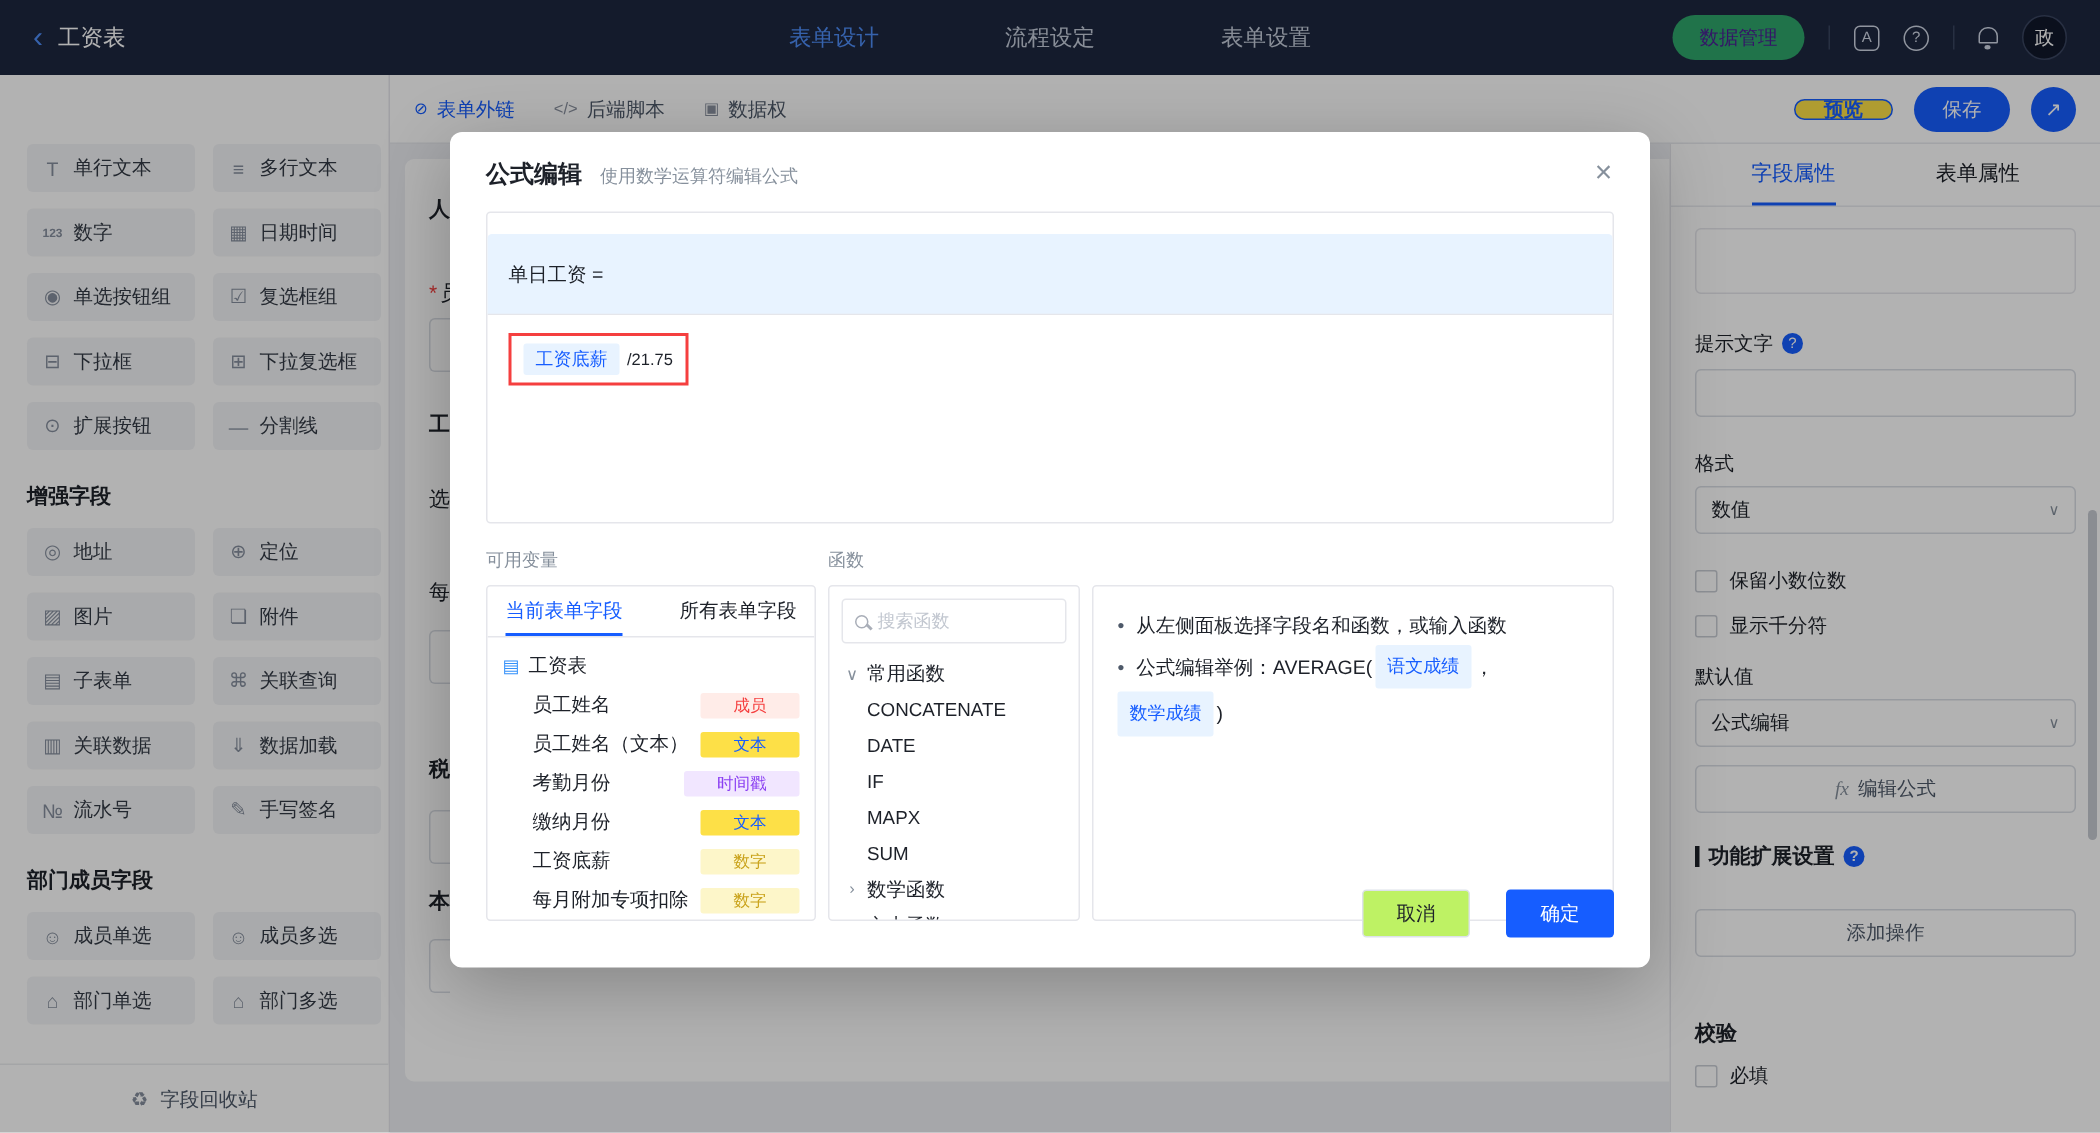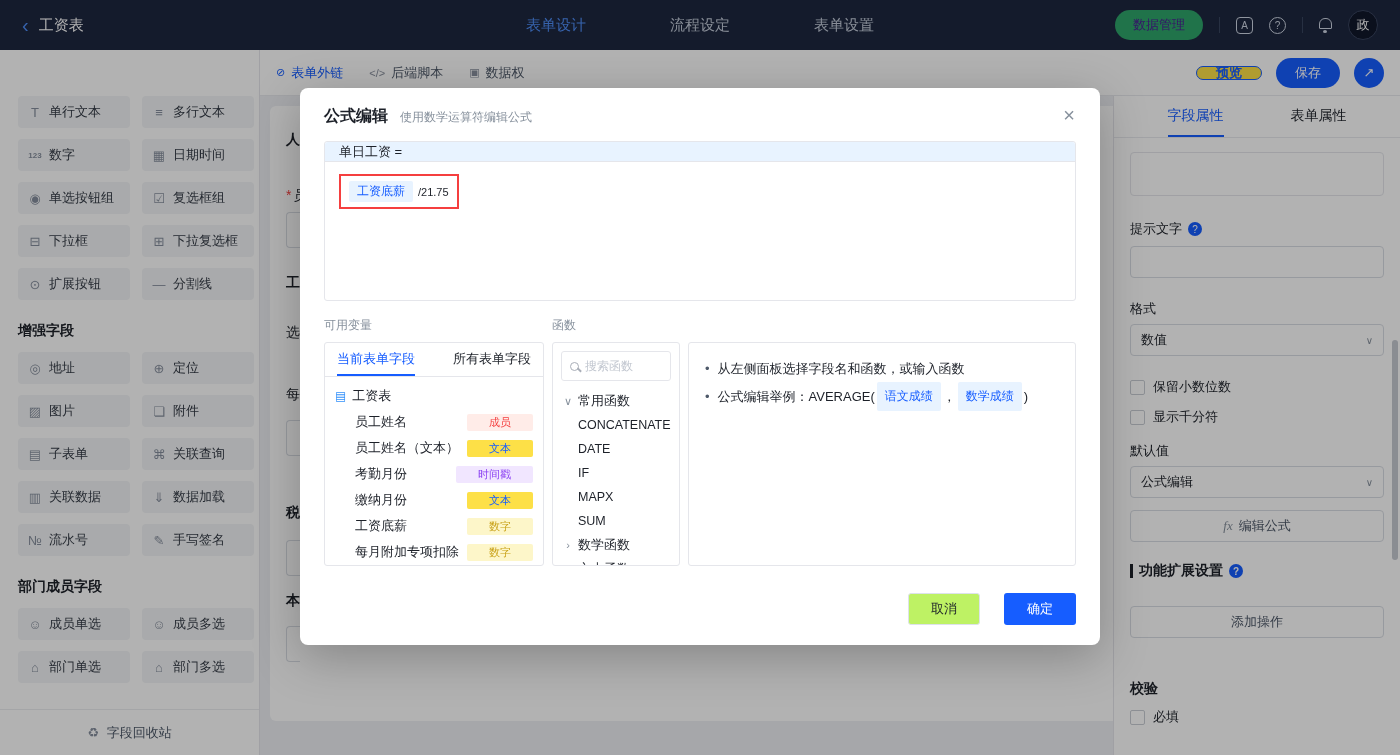--- a/index.html
+++ b/index.html
@@ -79,21 +79,21 @@
   .scroll-thumb {position:absolute;right:2px;top:244px;width:6px;height:220px;border-radius:3px;background:#c6cad1;}
 
   
   .overlay {position:absolute;inset:0;background:rgba(0,0,0,0.3);z-index:50;}
   .modal {position:absolute;left:300px;top:88px;width:800px;height:557px;background:#fff;border-radius:8px;z-index:100;box-shadow:0 12px 48px rgba(0,0,0,0.25);}
   .m-head {display:flex;align-items:baseline;gap:12px;padding:18px 24px 0;}
   .m-title {font-size:16px;font-weight:bold;}
   .m-sub {font-size:12px;color:#86909c;}
   .m-close {position:absolute;right:18px;top:14px;font-size:20px;color:#86909c;width:26px;height:26px;display:flex;align-items:center;justify-content:center;cursor:pointer;}
   .fxbox {margin:14px 24px 0;border:1px solid #e5e6eb;border-radius:3px;}
-  .fxbox-h {height:20px;background:#e8f3ff;display:flex;align-items:center;padding:0 14px;font-size:13px;border-bottom:1px solid #e5e6eb;border-radius:3px 3px 0 0;}
+  .fxbox-h {height:54px;background:#e8f3ff;display:flex;align-items:center;padding:0 14px;font-size:13px;border-bottom:1px solid #e5e6eb;border-radius:3px 3px 0 0;margin-top:14px;}
   .fxbox-b {height:138px;padding:12px 14px;cursor:text;}
   .redbox {display:inline-flex;align-items:center;gap:5px;border:2px solid #f53f3f;padding:5px 8px;}
   .chip-tok {background:#e8f3ff;color:#165dff;font-size:12px;padding:2px 8px;border-radius:2px;}
   .fx-expr {font-size:11px;}
   .plabels {display:flex;margin:16px 24px 8px;font-size:12px;color:#86909c;}
   .plabels .l1 {width:228px;}
   .panels {display:flex;gap:8px;margin:0 24px;height:224px;}
   .vars {width:220px;flex:none;border:1px solid #e5e6eb;border-radius:3px;overflow:hidden;}
   .vtabs {display:flex;justify-content:space-between;padding:0 12px;height:34px;border-bottom:1px solid #e5e6eb;font-size:13px;}
   .vtab {display:flex;align-items:center;height:100%;border-bottom:2px solid transparent;color:#1d2129;cursor:pointer;}
@@ -101,21 +101,21 @@
   .vtree {padding:6px 10px;font-size:13px;}
   .vroot {display:flex;align-items:center;gap:6px;height:26px;}
   .vdoc {color:#3491fa;font-size:12px;}
   .vrow {display:flex;align-items:center;justify-content:space-between;height:26px;padding-left:20px;cursor:pointer;}
   .vname {white-space:nowrap;overflow:hidden;text-overflow:ellipsis;}
   .tag {font-size:11px;padding:1px 22px;border-radius:2px;flex:none;margin-left:6px;}
   .tag-member {background:#ffece8;color:#f53f3f;}
   .tag-text {background:#fde047;color:#165dff;}
   .tag-time {background:#f1e6ff;color:#8a3ff2;}
   .tag-number {background:#fdf6c9;color:#c9a21a;}
-  .funcs {width:128px;flex:none;border:1px solid #e5e6eb;border-radius:3px;overflow:hidden;}
+  .funcs {width:168px;flex:none;border:1px solid #e5e6eb;border-radius:3px;overflow:hidden;}
   .fsearch {margin:8px;height:30px;border:1px solid #e5e6eb;border-radius:3px;display:flex;align-items:center;padding:0 8px;gap:6px;}
   .mag {width:9px;height:9px;border:1.5px solid #a9aeb8;border-radius:50%;position:relative;flex:none;}
   .mag::after {content:"";position:absolute;width:5px;height:1.5px;background:#a9aeb8;transform:rotate(45deg);right:-4px;bottom:-1px;}
   .fsearch input {border:none;outline:none;width:100%;font-size:12px;color:#1d2129;background:transparent;font-family:inherit;}
   .fsearch input::placeholder {color:#c2c7d0;}
   .ftree {padding:0 10px;font-size:13px;overflow:hidden;}
   .fgroup {display:flex;align-items:center;gap:5px;height:24px;cursor:pointer;}
   .fgc {color:#86909c;font-size:11px;width:10px;text-align:center;}
   .fitem {height:24px;line-height:24px;padding-left:15px;font-size:12.5px;cursor:pointer;}
   .helpp {flex:1;border:1px solid #e5e6eb;border-radius:3px;padding:12px 16px;font-size:13px;line-height:2.1;}

